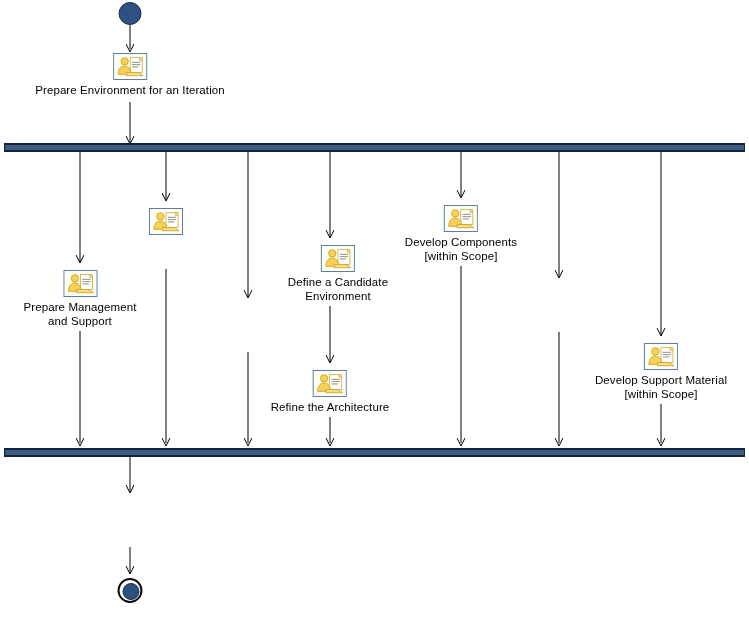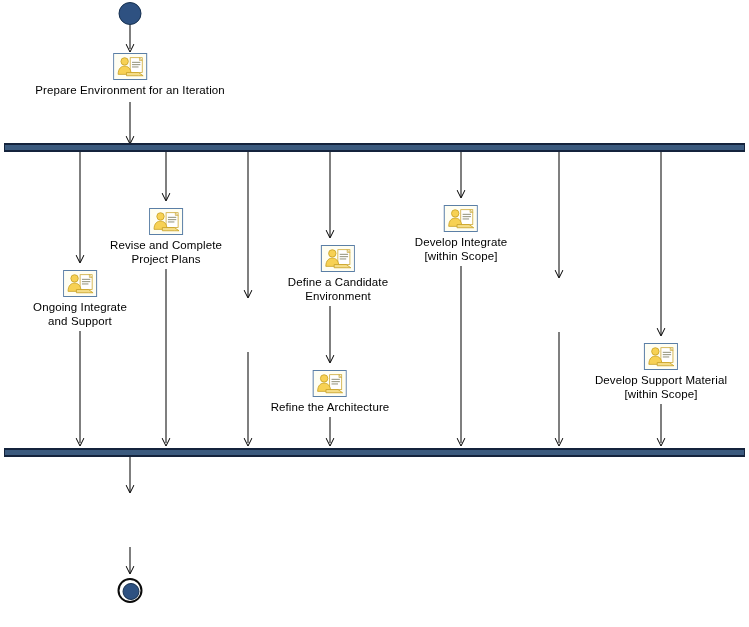--- a/index.html
+++ b/index.html
@@ -165,21 +165,21 @@
           <line x1="19" y1="9" x2="28" y2="9"></line>
           <line x1="19" y1="11.5" x2="28" y2="11.5"></line>
           <line x1="19" y1="14" x2="26" y2="14"></line>
         </g>
         <circle cx="11" cy="8" r="4" fill="#f7d154" stroke="#c9a227" stroke-width="0.9"></circle>
         <path d="M4 22 C4 15 8 13 11 13 C14 13 18 15 18 22 Z" fill="#f7d154" stroke="#c9a227" stroke-width="0.9"></path>
         <path d="M13 20 L26 20 L31 23.5 L26 23.5 L13 23.5 Z" fill="#f5dd87" stroke="#c9a227" stroke-width="0.9"></path>
       </svg>
     </div>
     <div class="node-label">
-      <span>Ongoing Integrate</span>
+      <span>Prepare Management</span>
       <span class="l2">and Support</span>
     </div>
   </div>
   <div class="conn" style="left:80px; top:331px; height:112px;"></div>
   <div class="arrowhead" style="left:80px; top:438px;">
     <svg width="9" height="9" viewBox="0 0 9 9">
         <path d="M0.5 0 L4.5 8 L8.5 0" fill="none" stroke="#000" stroke-width="1"></path>
       </svg>
   </div>
 
@@ -198,24 +198,20 @@
         <g stroke="#6a6a4a" stroke-width="0.8">
           <line x1="19" y1="9" x2="28" y2="9"></line>
           <line x1="19" y1="11.5" x2="28" y2="11.5"></line>
           <line x1="19" y1="14" x2="26" y2="14"></line>
         </g>
         <circle cx="11" cy="8" r="4" fill="#f7d154" stroke="#c9a227" stroke-width="0.9"></circle>
         <path d="M4 22 C4 15 8 13 11 13 C14 13 18 15 18 22 Z" fill="#f7d154" stroke="#c9a227" stroke-width="0.9"></path>
         <path d="M13 20 L26 20 L31 23.5 L26 23.5 L13 23.5 Z" fill="#f5dd87" stroke="#c9a227" stroke-width="0.9"></path>
       </svg>
     </div>
-    <div class="node-label">
-      <span>Revise and Complete</span>
-      <span class="l2">Project Plans</span>
-    </div>
   </div>
   <div class="conn" style="left:166px; top:269px; height:174px;"></div>
   <div class="arrowhead" style="left:166px; top:438px;">
     <svg width="9" height="9" viewBox="0 0 9 9">
         <path d="M0.5 0 L4.5 8 L8.5 0" fill="none" stroke="#000" stroke-width="1"></path>
       </svg>
   </div>
 
   <div class="conn" style="left:248px; top:152px; height:145px;"></div>
   <div class="arrowhead" style="left:248px; top:290px;">
@@ -306,21 +302,21 @@
           <line x1="19" y1="9" x2="28" y2="9"></line>
           <line x1="19" y1="11.5" x2="28" y2="11.5"></line>
           <line x1="19" y1="14" x2="26" y2="14"></line>
         </g>
         <circle cx="11" cy="8" r="4" fill="#f7d154" stroke="#c9a227" stroke-width="0.9"></circle>
         <path d="M4 22 C4 15 8 13 11 13 C14 13 18 15 18 22 Z" fill="#f7d154" stroke="#c9a227" stroke-width="0.9"></path>
         <path d="M13 20 L26 20 L31 23.5 L26 23.5 L13 23.5 Z" fill="#f5dd87" stroke="#c9a227" stroke-width="0.9"></path>
       </svg>
     </div>
     <div class="node-label">
-      <span>Develop Integrate</span>
+      <span>Develop Components</span>
       <span class="l2">[within Scope]</span>
     </div>
   </div>
   <div class="conn" style="left:461px; top:266px; height:177px;"></div>
   <div class="arrowhead" style="left:461px; top:438px;">
     <svg width="9" height="9" viewBox="0 0 9 9">
         <path d="M0.5 0 L4.5 8 L8.5 0" fill="none" stroke="#000" stroke-width="1"></path>
       </svg>
   </div>
 

